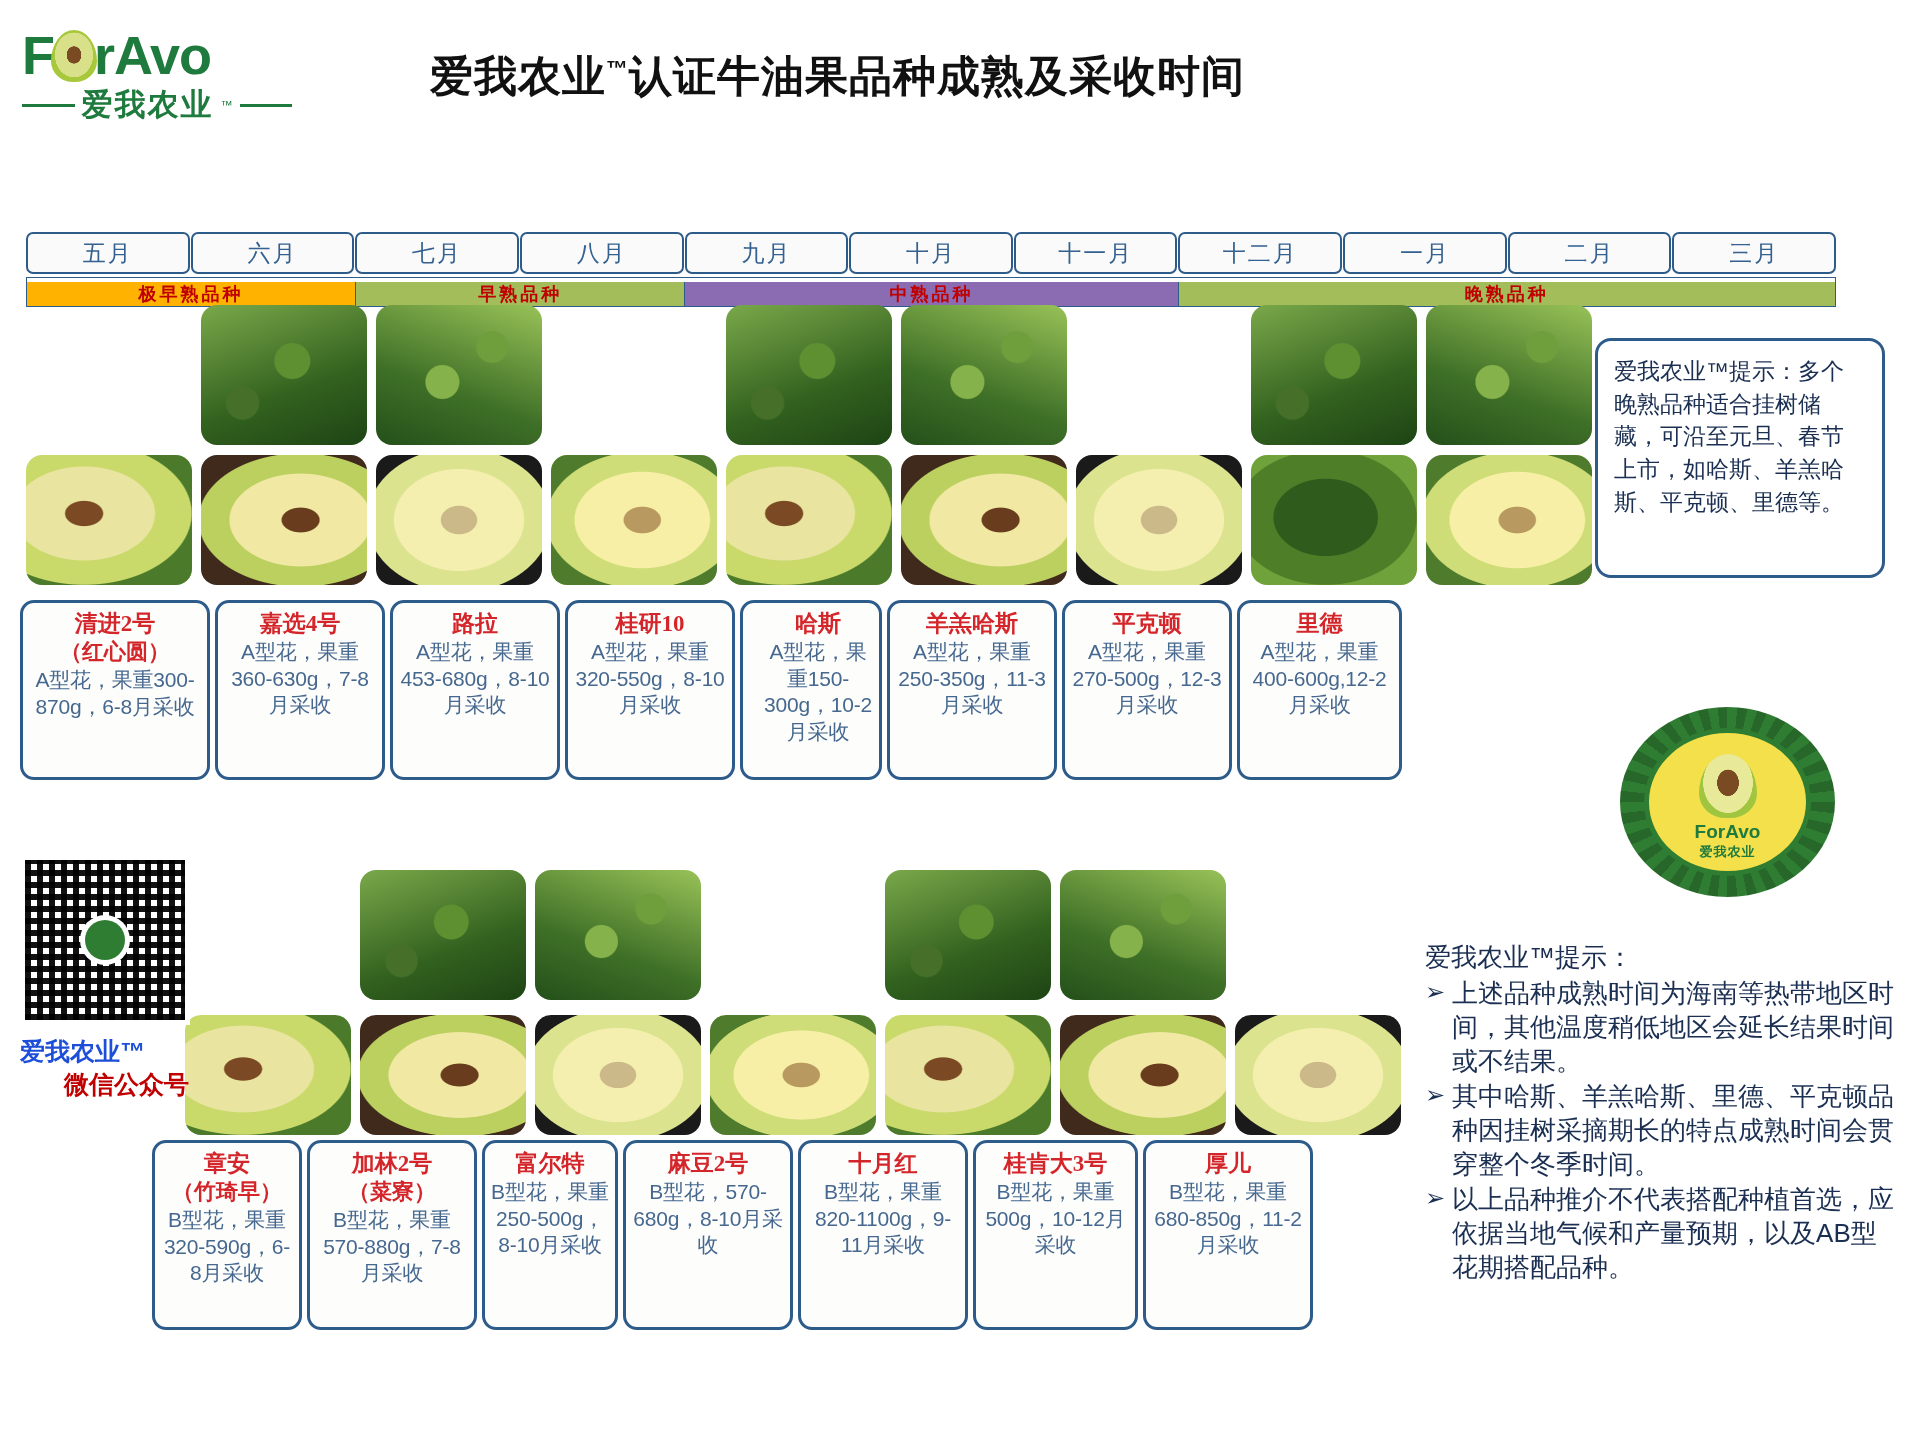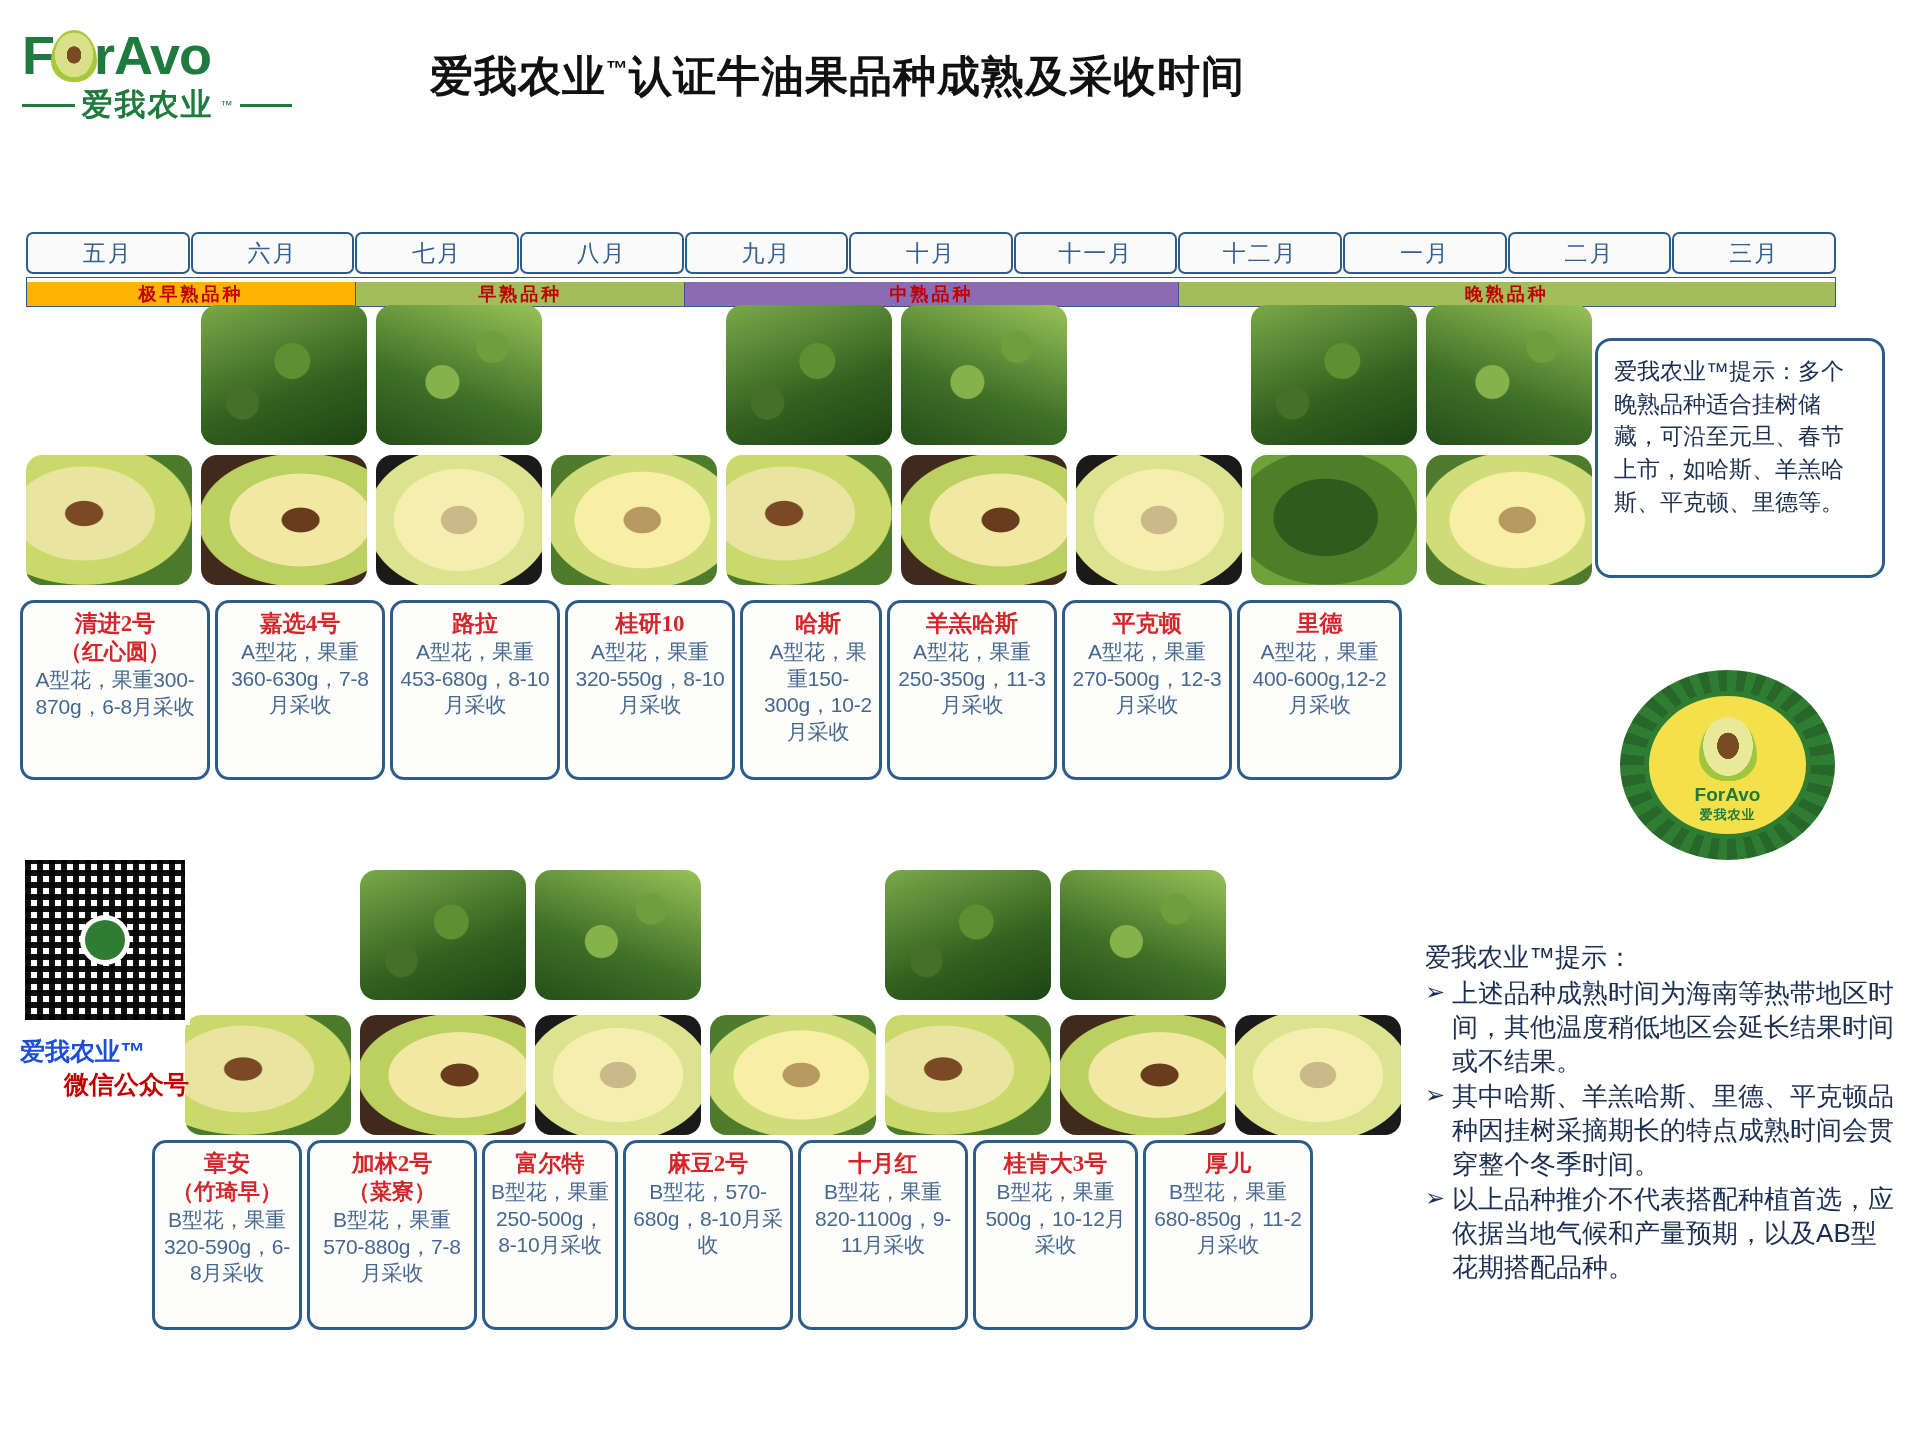--- a/index.html
+++ b/index.html
@@ -119,21 +119,21 @@
     color:#1b2f52; font-size:26px; line-height:1.31;
   }
   #tip-bottom .tb-head { margin-bottom:2px; }
   #tip-bottom ul { list-style:none; margin:0; padding:0; }
   #tip-bottom li { display:flex; gap:7px; margin-bottom:1px; }
   #tip-bottom li .arw { flex:0 0 auto; color:#1b2f52; font-size:24px; line-height:1.34; }
   #tip-bottom li .txt { flex:1; }
 
   
   #seal {
-    position:absolute; left:1620px; top:670px; width:215px; height:190px;text-align:right;
+    position:absolute; left:1620px; top:707px; width:215px; height:190px;text-align:right;
   }
   .seal-outer {
     width:100%; height:100%; border-radius:50%;
     background:
       repeating-conic-gradient(#2f7d32 0 6deg, #27682a 6deg 12deg);
     display:flex; align-items:center; justify-content:center;
   }
   .seal-inner {
     width:78%; height:78%; border-radius:50%;
     background:#f4e04a;

